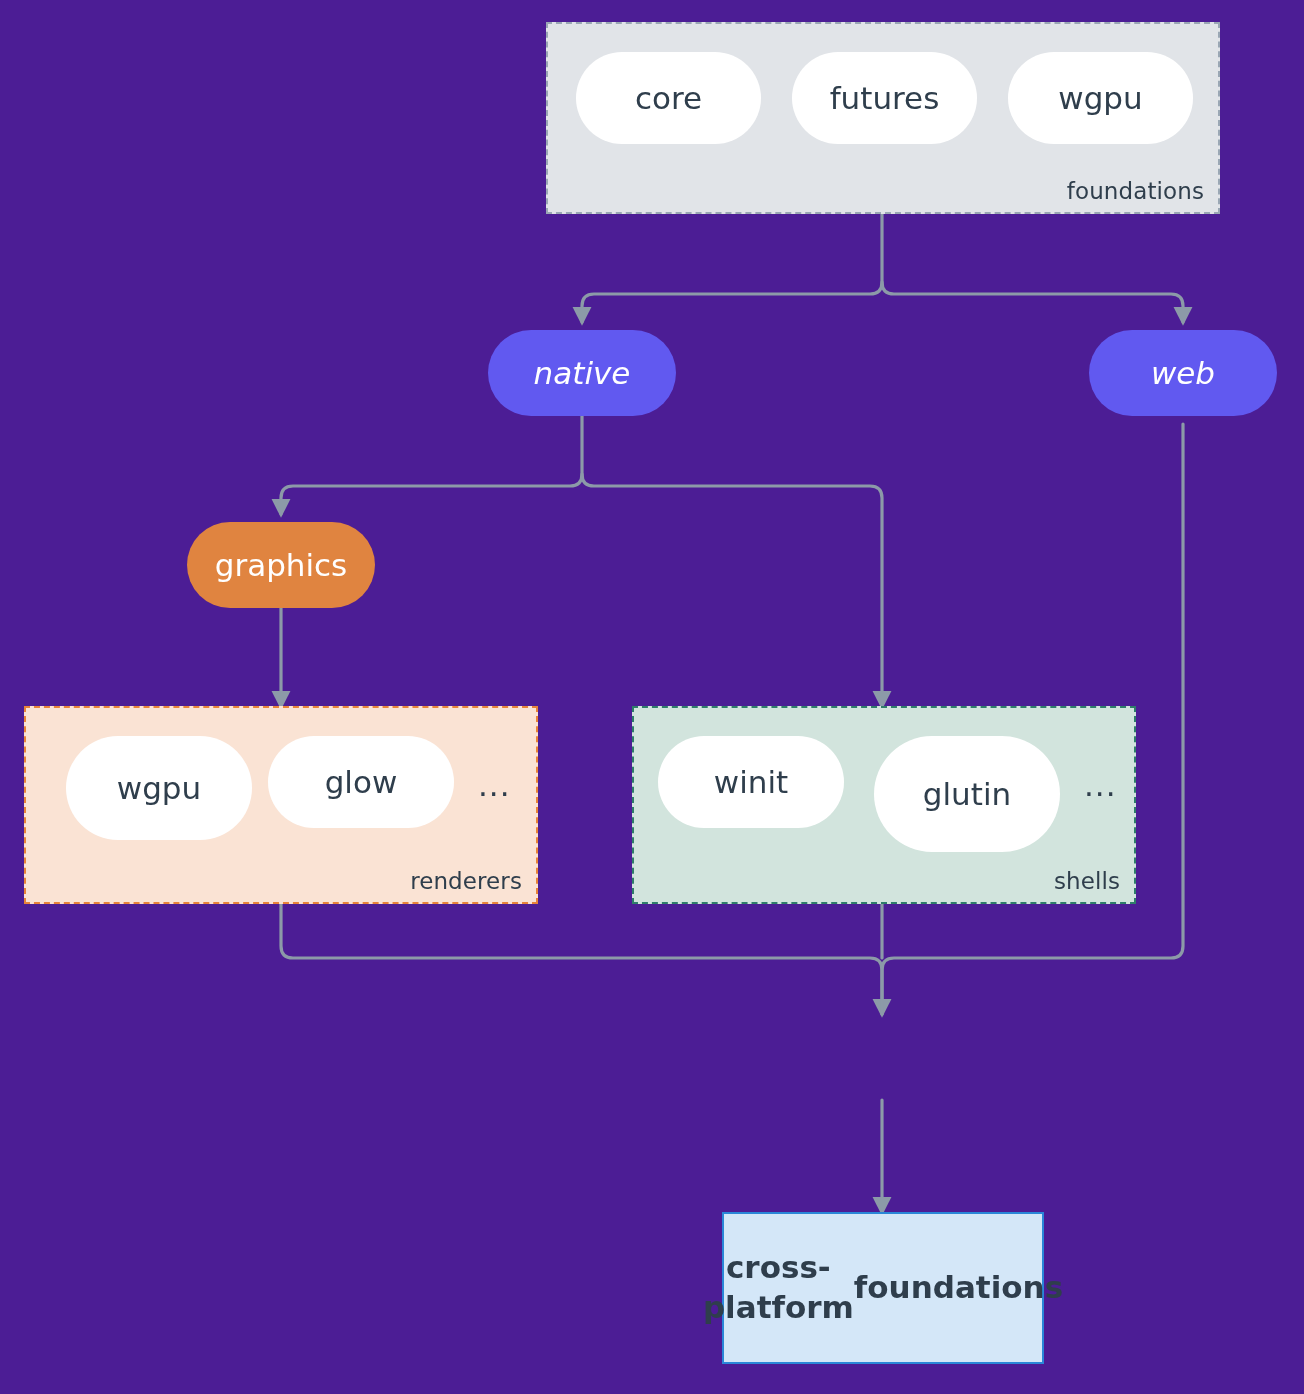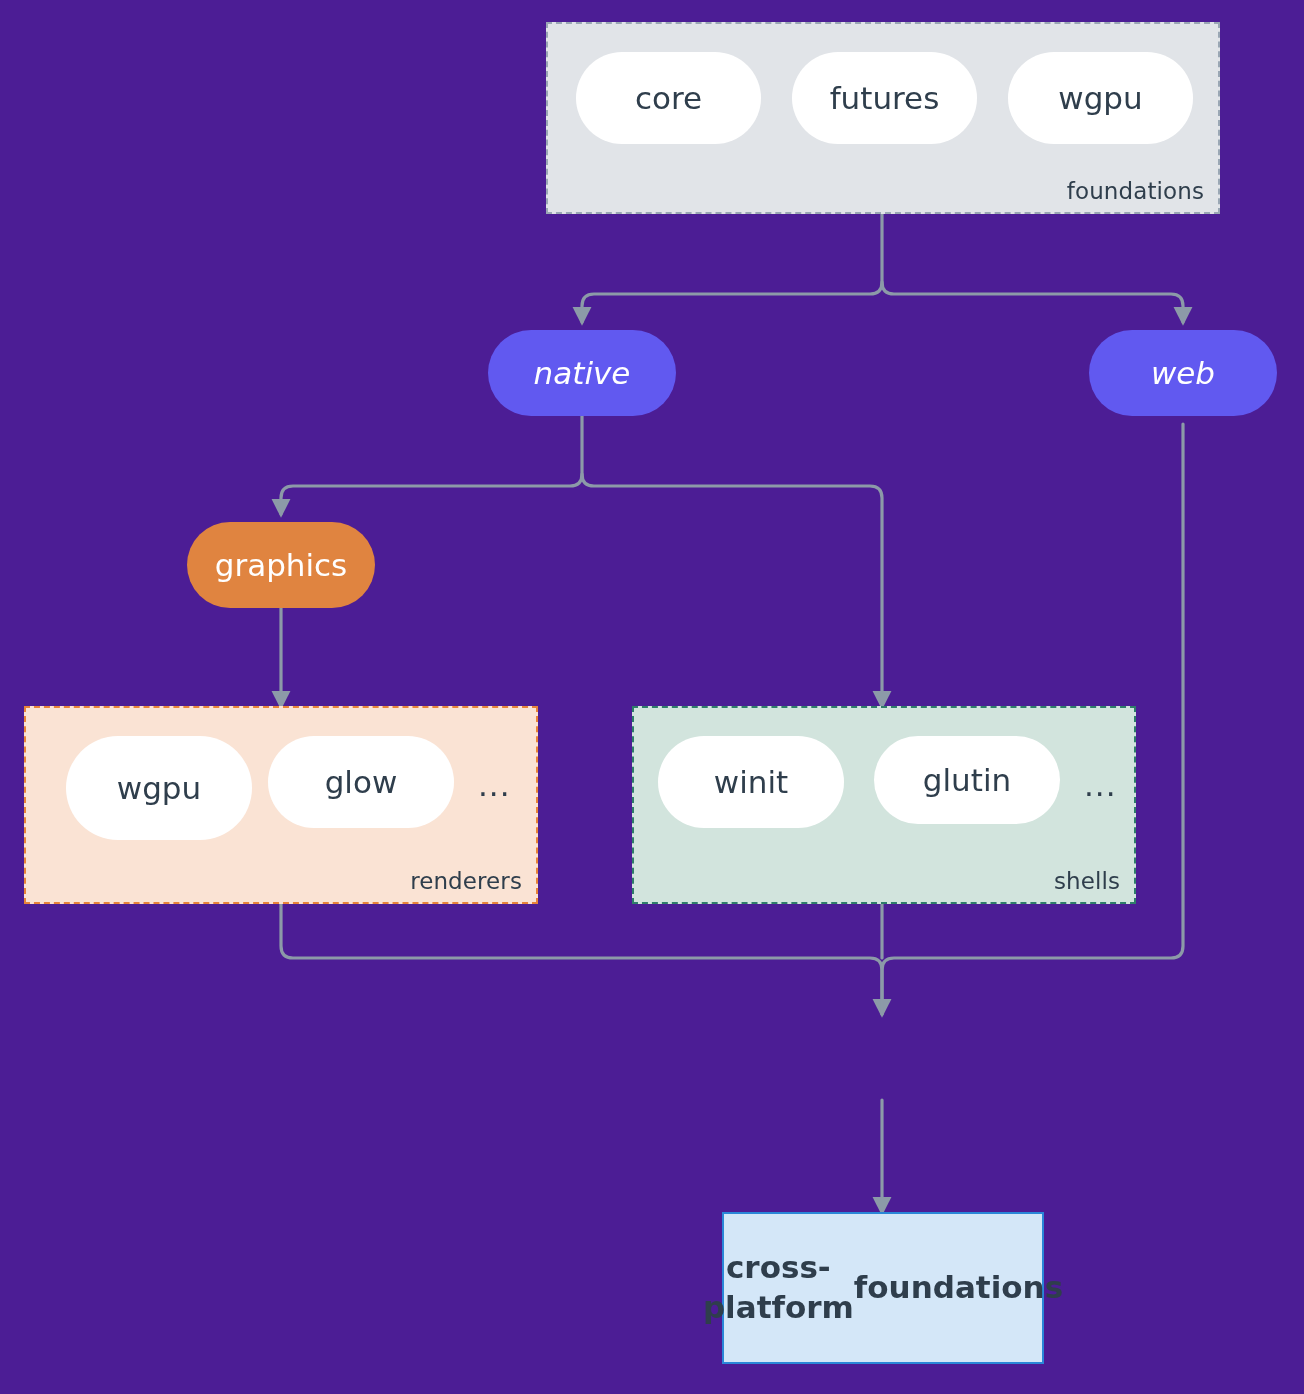--- a/index.html
+++ b/index.html
@@ -167,21 +167,21 @@
       <span>glow</span>
     </div>
     <div class="ellipsis" style="left:452px; top:62px;">...</div>
     <div class="group-label">renderers</div>
   </div>
 
   <div class="group group-shells" style="left:632px; top:706px; width:504px; height:198px;">
     <div class="pill-white" style="left:24px; top:28px; width:186px; height:92px;">
       <span>winit</span>
     </div>
-    <div class="pill-white" style="left:240px; top:28px; width:186px; height:88px;">
+    <div class="pill-white" style="left:240px; top:28px; width:186px; height:116px;">
       <span>glutin</span>
     </div>
     <div class="ellipsis" style="left:450px; top:62px;">...</div>
     <div class="group-label">shells</div>
   </div>
 
 
   <div class="node rect-node" style="left:722px; top:1212px; width:322px; height:152px;">
     <span>cross-platform</span>
     <span>foundations</span>

